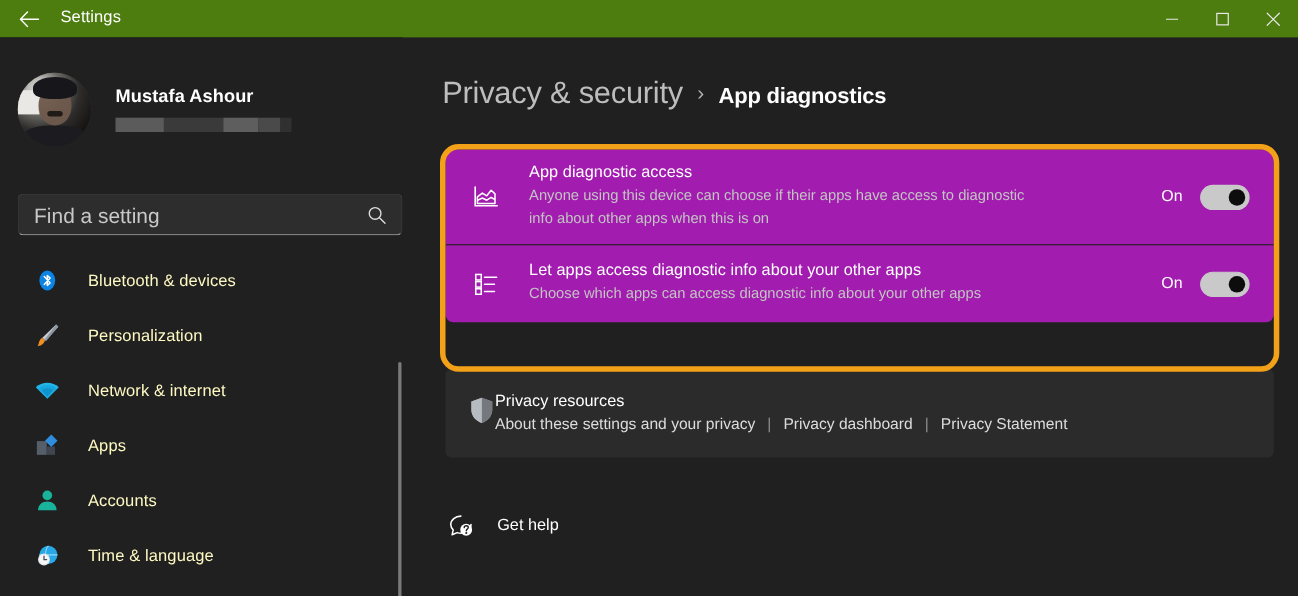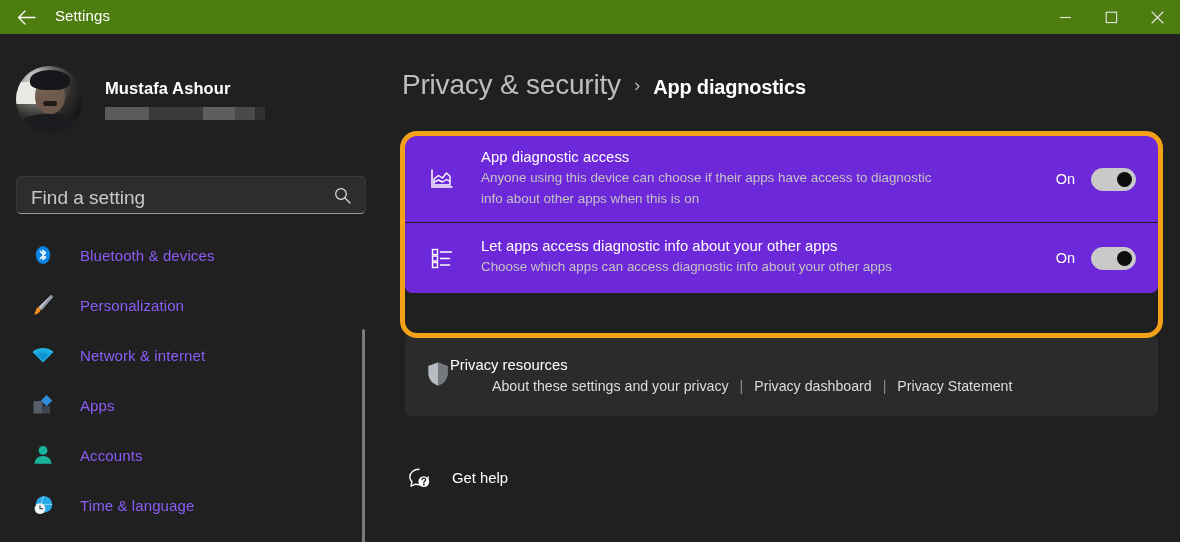--- a/index.html
+++ b/index.html
@@ -70,42 +70,42 @@
     position: absolute; left: 14px; top: 10px; font-size: 19px; color: #c8c8c8;
   }
   .searchbox .s-icon { position: absolute; right: 14px; top: 10px; }
 
   .navlist { position: absolute; left: 0; top: 196px; width: 366px; }
   .navitem {
     height: 50px; display: flex; align-items: center; padding-left: 20px;
     border-radius: 4px; margin: 0 14px 0 8px;
   }
   .navitem .nic { width: 30px; height: 30px; display: flex; align-items: center; justify-content: center; flex: none; }
-  .navitem .nlabel { margin-left: 22px; font-size: 15px; color: #8b5cf6; letter-spacing: .1px; }
+  .navitem .nlabel { margin-left: 22px; font-size: 15px; color: #fef9c3; letter-spacing: .1px; }
 
   .sb-scroll {
     position: absolute; left: 362px; top: 295px; width: 3px; height: 247px;
     background: #7a7a7a; border-radius: 2px;
   }
 
   
   .main { position: absolute; left: 366px; top: 34px; width: 814px; height: 508px; }
   .crumbs { position: absolute; left: 36px; top: 35px; display: flex; align-items: baseline; }
   .crumb-parent { font-size: 28px; color: #bdbdbd; letter-spacing: -.2px; }
   .crumb-sep { font-size: 19px; color: #b3b3b3; margin: 0 13px; position: relative; top: -3px; }
   .crumb-current { font-size: 20px; font-weight: bold; color: #ffffff; letter-spacing: -.2px; }
 
   .highlight-ring {
     position: absolute; left: 34px; top: 97px; width: 763px; height: 207px;
     border: 5px solid #f2a118; border-radius: 17px; pointer-events: none; z-index: 5;
   }
 
   .cards { position: absolute; left: 39px; top: 102px; width: 753px; }
 
-  .card { background: #6d28d9; border-radius: 6px; overflow: hidden; }
+  .card { background: #a21caf; border-radius: 6px; overflow: hidden; }
   .card.group { border-radius: 7px; }
   .srow { display: flex; align-items: center; padding: 0 22px 0 21px; min-height: 70px; }
   .srow .r-icon { width: 32px; flex: none; display: flex; align-items: center; justify-content: center; }
   .srow .r-text { flex: 1; padding: 13px 0 13px 23px; }
   .r-title { font-size: 14.8px; color: #ffffff; letter-spacing: .05px; }
   .r-desc { font-size: 13.4px; color: #c3c3c3; line-height: 20.5px; margin-top: 3px; max-width: 455px; }
   .r-right { display: flex; align-items: center; flex: none; }
   .r-state { font-size: 14.5px; color: #ffffff; margin-right: 16px; }
   .toggle {
     width: 45px; height: 23px; border-radius: 12px; background: #c9c9c9;
@@ -113,21 +113,21 @@
   }
   .toggle .knob {
     position: absolute; right: 3px; top: 3px; width: 15px; height: 15px;
     border-radius: 50%; background: #0d0d0d;
   }
   .row-div { height: 1px; background: #1f1f1f; }
 
   .res-card { margin-top: 42px; background: #2b2b2b; border-radius: 6px; min-height: 81px; }
   .res-inner { display: flex; align-items: center; padding: 0 22px 0 21px; min-height: 81px; }
   .res-title { font-size: 14.8px; color: #ffffff; }
-  .res-links { margin-top: 5px; font-size: 14.2px; color: #dcdcdc; margin-left: 42px; }
+  .res-links { margin-top: 5px; font-size: 14.2px; color: #dcdcdc; }
   .res-links .lnk { color: #dcdcdc; }
   .res-links .bar { color: #8e8e8e; margin: 0 7px; }
 
   .gethelp { position: absolute; left: 39px; top: 433px; display: flex; align-items: center; }
   .gethelp .gh-icon { width: 28px; display: flex; align-items: center; justify-content: center; }
   .gethelp .gh-label { margin-left: 19px; font-size: 14.8px; color: #ffffff; }
 </style>
 </head>
 <body>
 

